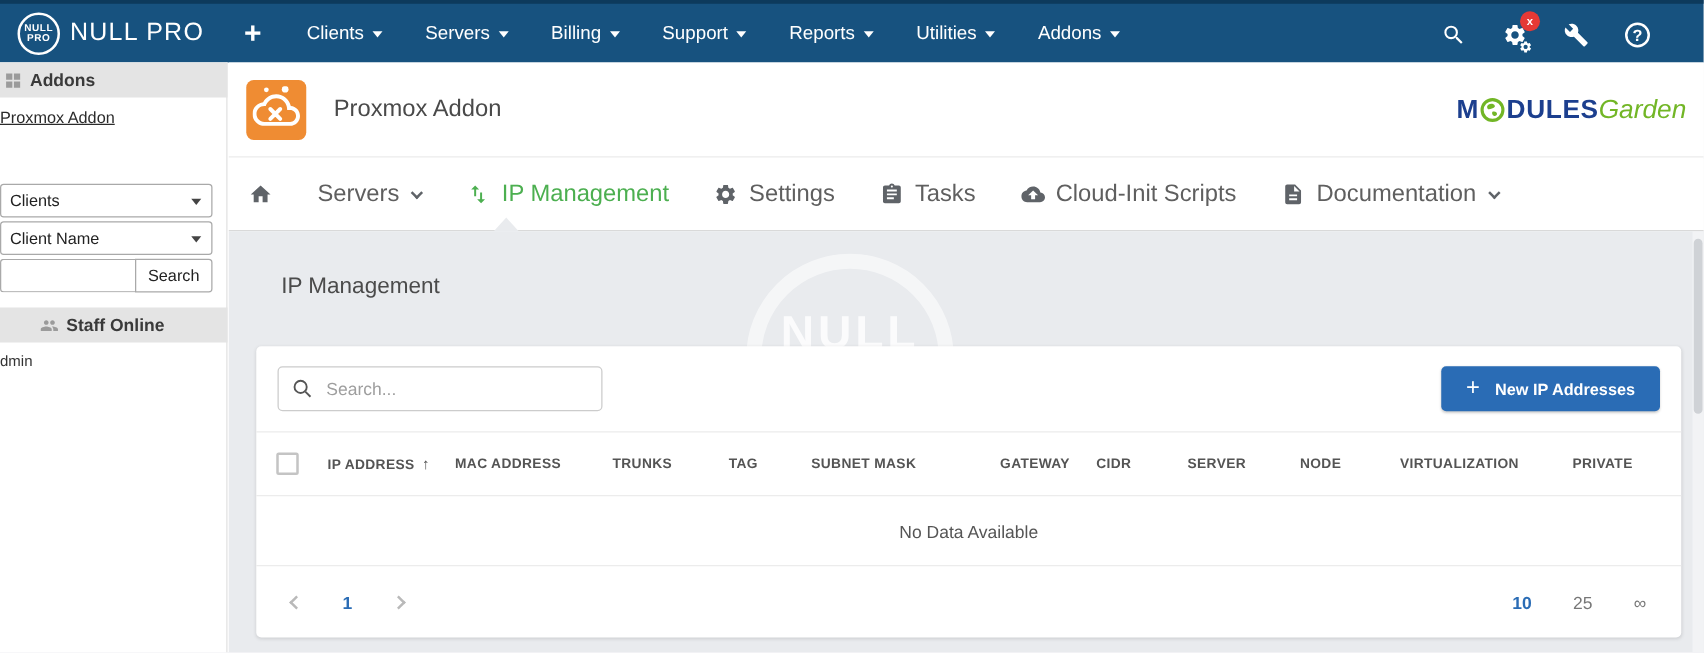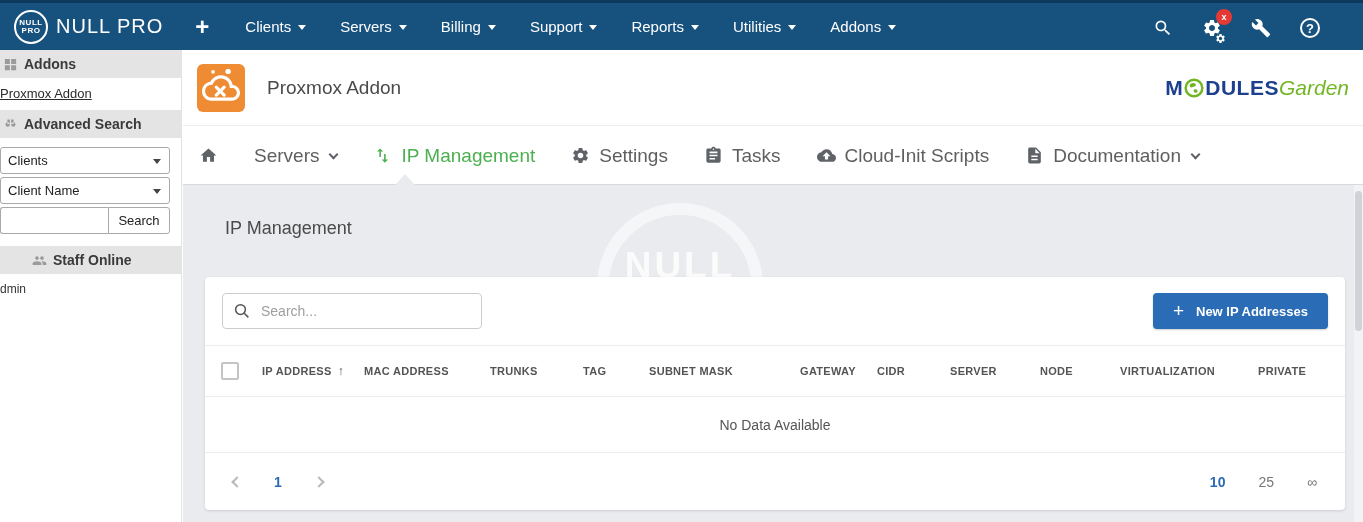--- a/index.html
+++ b/index.html
@@ -203,26 +203,20 @@
 
 <div class="sidebar">
   <div class="sb-header" style="top:0;">
     <svg viewBox="0 0 24 24">
         <path d="M3 3h8v8H3zM13 3h8v8h-8zM3 13h8v8H3zM13 13h8v8h-8z"></path>
       </svg>
     <span>Addons</span>
   </div>
   <a class="sb-link" style="top:36px;">Proxmox Addon</a>
 
-  <div class="sb-header" style="top:60px;">
-    <svg viewBox="0 0 24 24">
-        <path d="M7 4h4v7H7zM13 4h4v7h-4zM4 12a3.5 3.5 0 1 0 7 0 3.5 3.5 0 0 0-7 0zM13 12a3.5 3.5 0 1 0 7 0 3.5 3.5 0 0 0-7 0z"></path>
-      </svg>
-    <span>Advanced Search</span>
-  </div>
   <div class="sb-select" style="top:97px;">
     <span>Clients</span>
     <span class="tri"></span>
   </div>
   <div class="sb-select" style="top:127px;">
     <span>Client Name</span>
     <span class="tri"></span>
   </div>
   <div class="sb-search-row" style="top:157px;">
     <input type="text" value="" style="">

